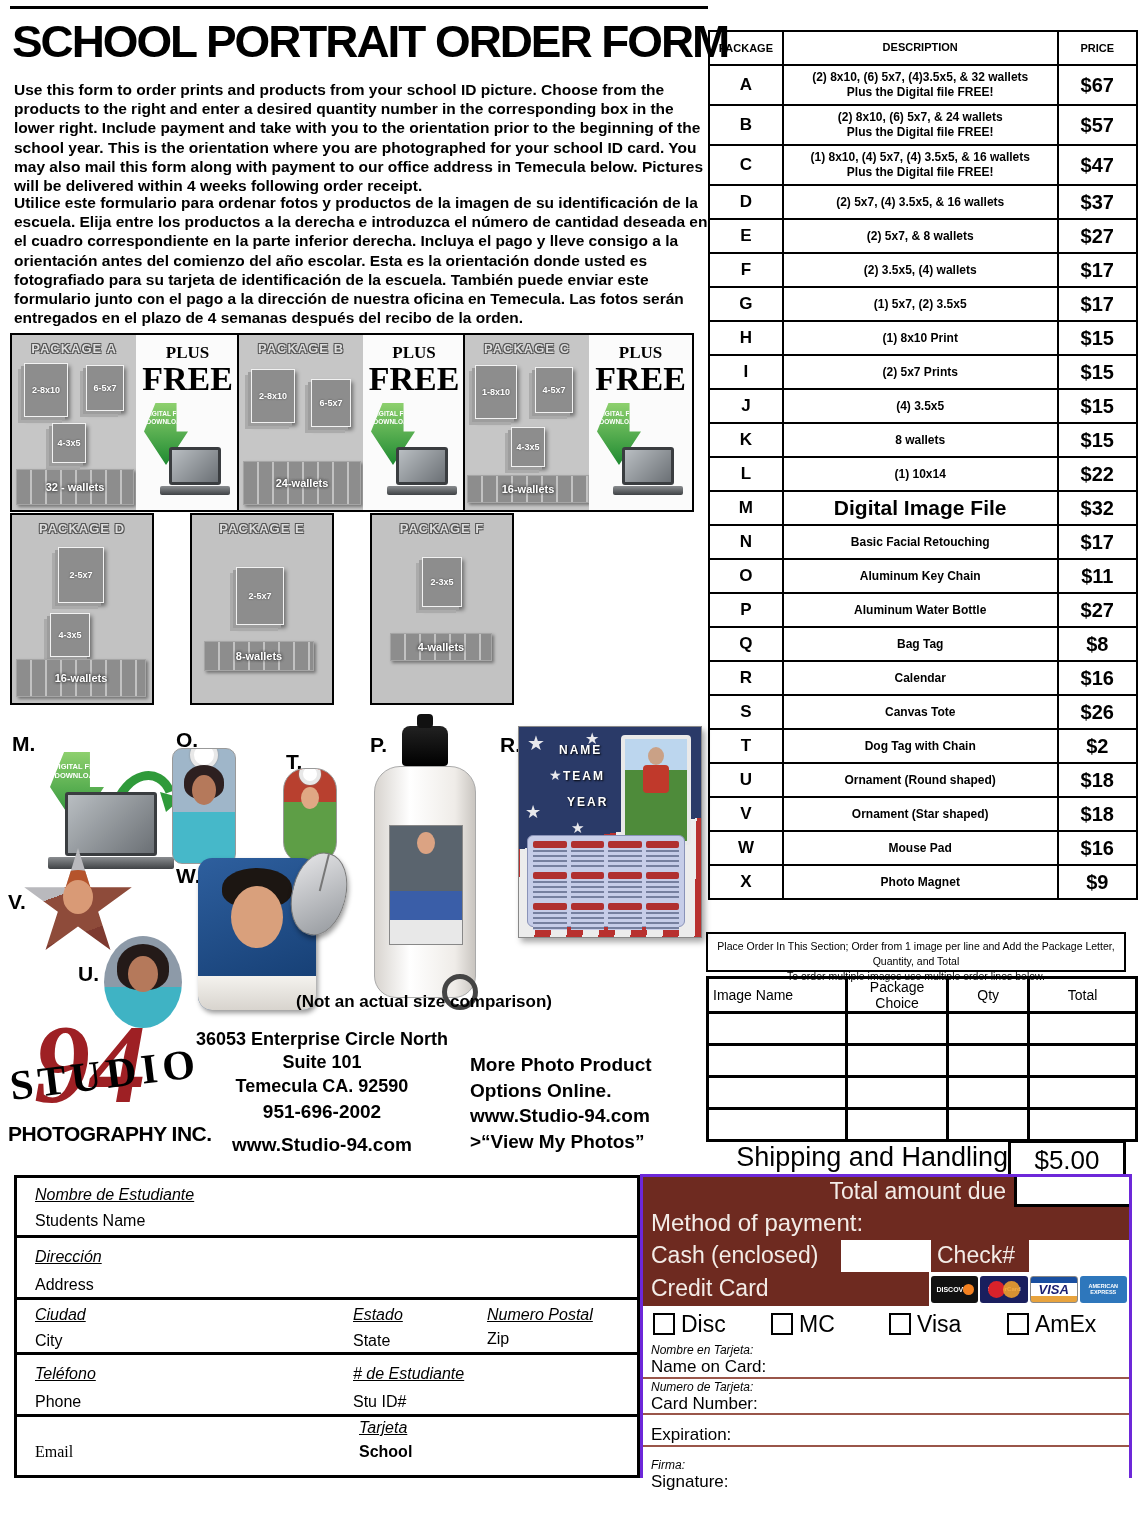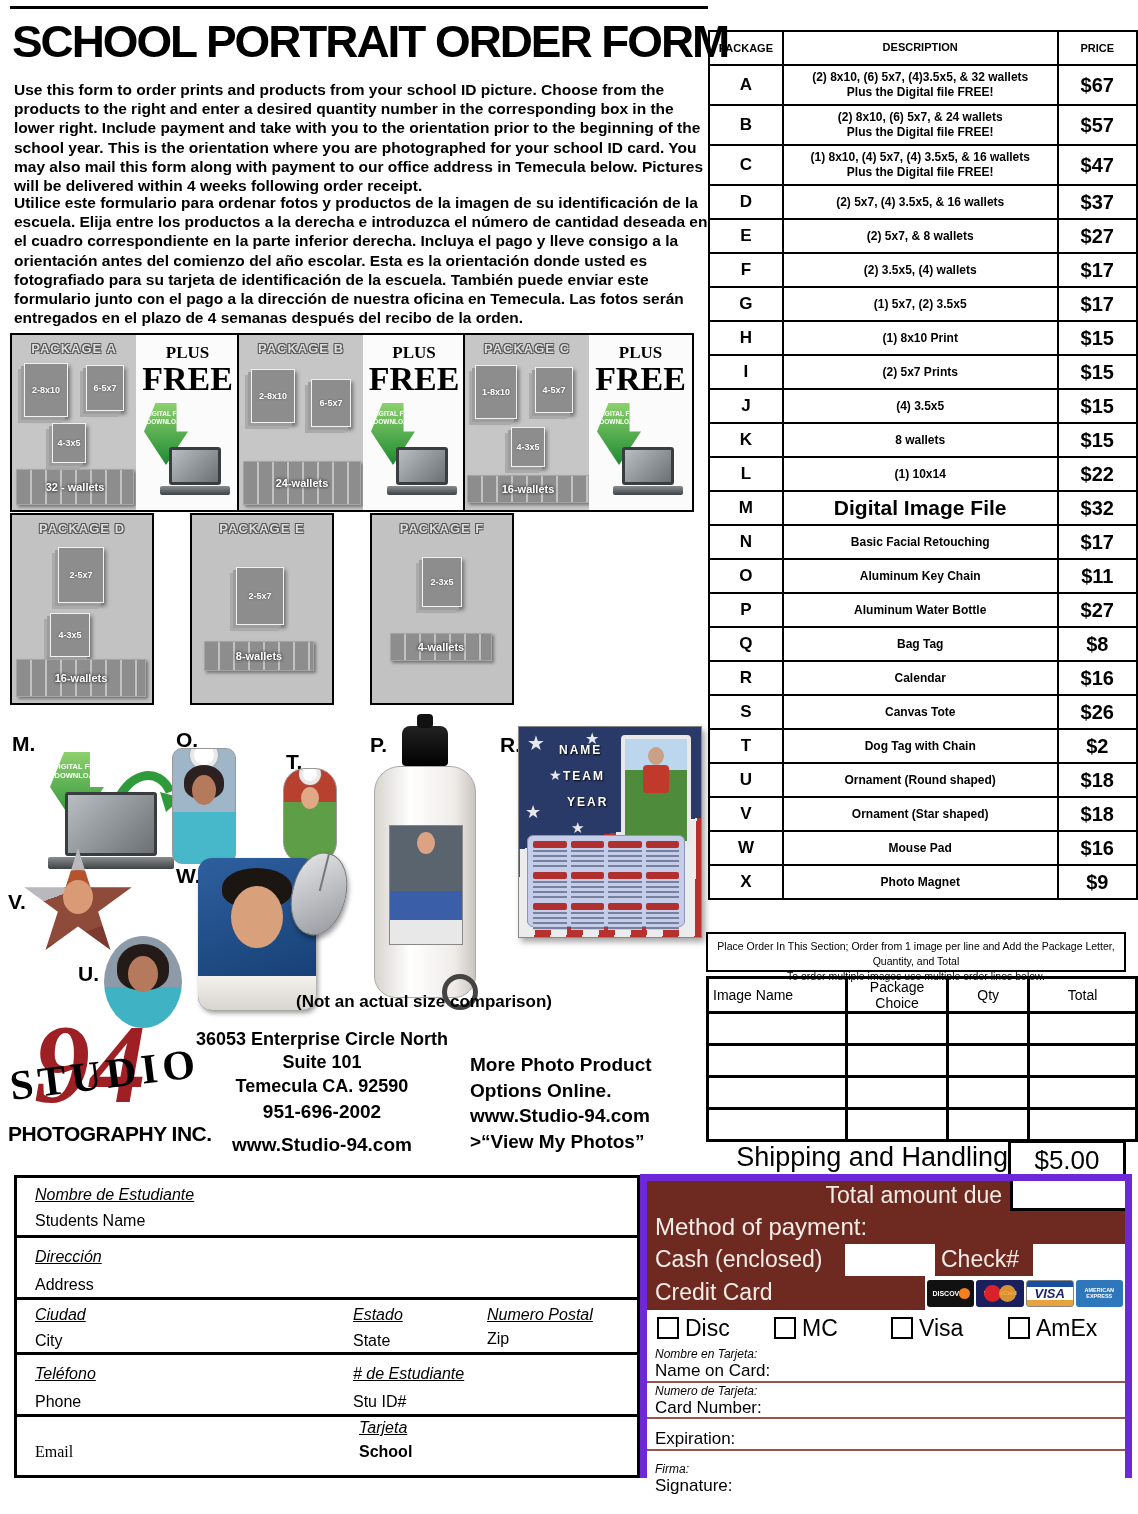--- a/index.html
+++ b/index.html
@@ -120,21 +120,21 @@
   .oc4{width:100px;text-align:center;font-size:14px;}
   .ord-ex td{color:#cc3b30;font-size:14px;height:20px;}
   .ord-ex .oc4{color:#c00;font-weight:bold;font-size:16px;}
   .ord-empty td{height:29px;}
   .shiprow{position:absolute;left:706px;top:1140px;width:420px;display:flex;align-items:stretch;}
   .shiplabel{flex:1;font-size:27px;font-weight:normal;text-align:right;padding-right:0;padding-top:2px;}
   .shipval{width:112px;border:3px solid #000;font-size:26px;text-align:center;padding:2px 0;background:#fff;}
 
   
   .maroon{background:#6e2a20;color:#f3ece7;}
-  .paypanel{position:absolute;left:640px;top:1174px;width:492px;height:304px;border:7px solid #6d28d9;box-sizing:border-box;background:#fff;}
+  .paypanel{position:absolute;left:640px;top:1174px;width:492px;height:304px;border:3px solid #6d28d9;box-sizing:border-box;background:#fff;}
   .payrow{display:flex;align-items:stretch;}
   .pr-total{height:30px;}
   .pr-total .lbl{flex:1;text-align:right;font-size:23px;padding:1px 8px 0 0;}
   .pr-total .box{width:112px;background:#fff;border-left:3px solid #000;border-bottom:3px solid #000;}
   .pr-method{height:33px;font-size:24px;padding:2px 0 0 8px;box-sizing:border-box;}
   .pr-cash{height:32px;}
   .pr-cash .cash{width:198px;font-size:23px;padding:2px 0 0 8px;box-sizing:border-box;}
   .pr-cash .cashbox{width:90px;background:#fff;}
   .pr-cash .check{width:98px;font-size:23px;padding:2px 0 0 6px;box-sizing:border-box;}
   .pr-cash .checkbox2{flex:1;background:#fff;}

